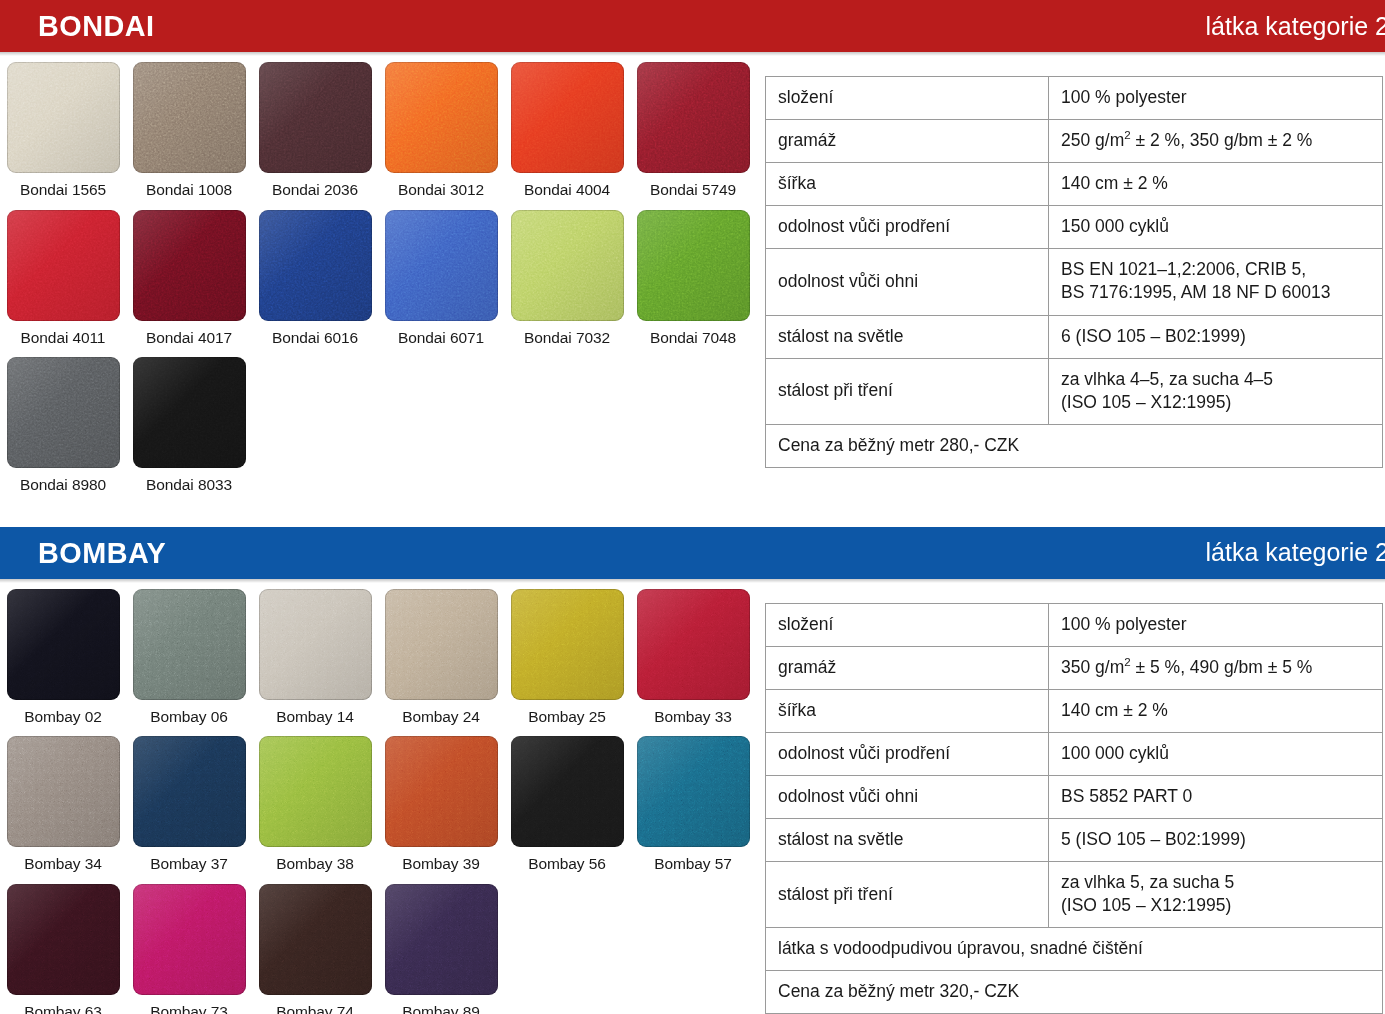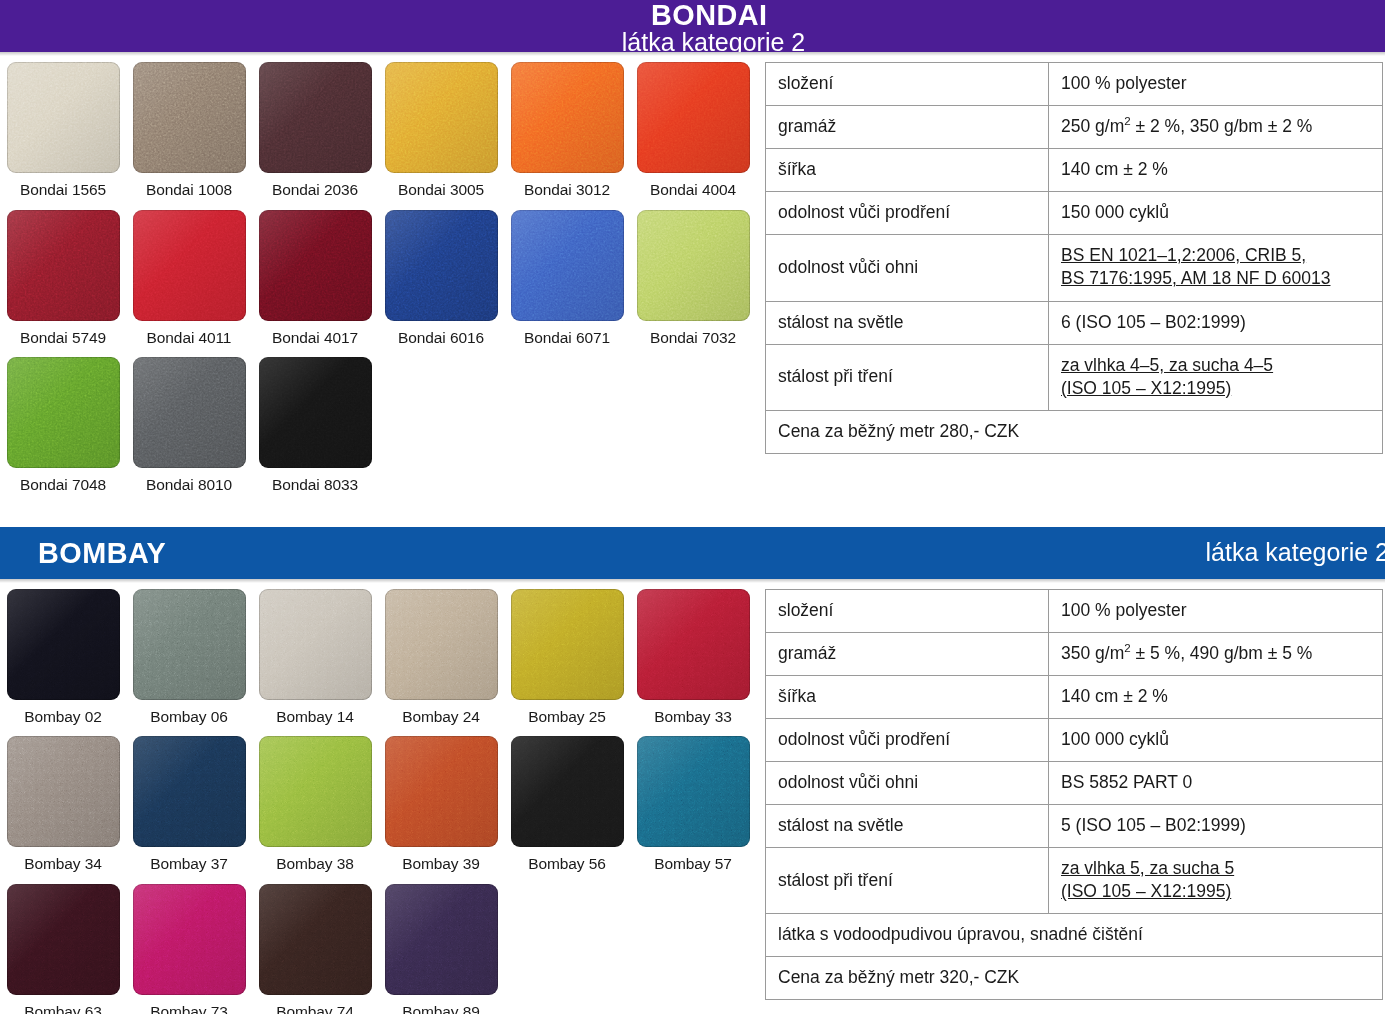--- a/index.html
+++ b/index.html
@@ -66,21 +66,21 @@
     display: flex;
     align-items: flex-start;
   }
   .swatch-col {
     width: 765px;
     flex: 0 0 765px;
     padding-top: 10px;
   }
   .spec-col {
     flex: 1 1 auto;
-    padding-top: 10px;
+    padding-top: 24px;
     padding-right: 0px;
   }
 
   
   .swatch-grid {
     display: grid;
     grid-template-columns: repeat(6, 126px);
     column-gap: 0px;
     row-gap: 0px;
   }
@@ -130,31 +130,31 @@
     border: 1px solid #9a9a9a;
     padding: 9px 12px 10px 12px;
     vertical-align: middle;
     line-height: 1.32;
     color: #1a1a1a;
   }
   table.spec td.k { width: 258px; }
   table.spec td.full { }
   sup { font-size: 0.66em; vertical-align: super; line-height: 0; }
 
-  .nowrapline { display: block; white-space: nowrap; text-decoration: underline; }
+  .nowrapline { display: block; white-space: nowrap; }
 
   
   .gap { height: 22px; background: #ffffff; }
 </style>
 </head>
 <body>
 
 <div id="page-root">
     <div class="section">
-      <div class="banner" style="background: #4c1d95; flex-direction: column;">
+      <div class="banner" style="background: #b91c1c;">
         <div class="brand">BONDAI</div>
         <div class="category">látka kategorie 2</div>
       </div>
       <div class="body-row">
         <div class="swatch-col">
           <div class="swatch-grid">
             <div class="swatch-cell">
               <div class="chip" style="background: rgb(217, 210, 192);">
                 <svg class="tex" xmlns="http://www.w3.org/2000/svg" width="113" height="111" preserveAspectRatio="none">
                   <filter id="b1">
@@ -187,33 +187,20 @@
                     <feTurbulence type="fractalNoise" baseFrequency="0.55" numOctaves="4" seed="3"></feTurbulence>
                     <feColorMatrix type="saturate" values="0"></feColorMatrix>
                   </filter>
                   <rect width="113" height="111" filter="url(#b3)"></rect>
                 </svg>
                 <div class="sheen"></div>
               </div>
               <div class="chip-label">Bondai 2036</div>
             </div>
             <div class="swatch-cell">
-              <div class="chip" style="background: rgb(224, 167, 48);">
-                <svg class="tex" xmlns="http://www.w3.org/2000/svg" width="113" height="111" preserveAspectRatio="none">
-                  <filter id="b4">
-                    <feTurbulence type="fractalNoise" baseFrequency="0.55" numOctaves="4" seed="4"></feTurbulence>
-                    <feColorMatrix type="saturate" values="0"></feColorMatrix>
-                  </filter>
-                  <rect width="113" height="111" filter="url(#b4)"></rect>
-                </svg>
-                <div class="sheen"></div>
-              </div>
-              <div class="chip-label">Bondai 3005</div>
-            </div>
-            <div class="swatch-cell">
               <div class="chip" style="background: rgb(242, 101, 34);">
                 <svg class="tex" xmlns="http://www.w3.org/2000/svg" width="113" height="111" preserveAspectRatio="none">
                   <filter id="b5">
                     <feTurbulence type="fractalNoise" baseFrequency="0.55" numOctaves="4" seed="5"></feTurbulence>
                     <feColorMatrix type="saturate" values="0"></feColorMatrix>
                   </filter>
                   <rect width="113" height="111" filter="url(#b5)"></rect>
                 </svg>
                 <div class="sheen"></div>
               </div>
@@ -327,21 +314,21 @@
               <div class="chip" style="background: rgb(86, 89, 92);">
                 <svg class="tex" xmlns="http://www.w3.org/2000/svg" width="113" height="111" preserveAspectRatio="none">
                   <filter id="b14">
                     <feTurbulence type="fractalNoise" baseFrequency="0.55" numOctaves="4" seed="14"></feTurbulence>
                     <feColorMatrix type="saturate" values="0"></feColorMatrix>
                   </filter>
                   <rect width="113" height="111" filter="url(#b14)"></rect>
                 </svg>
                 <div class="sheen"></div>
               </div>
-              <div class="chip-label">Bondai 8010</div>
+              <div class="chip-label">Bondai 8980</div>
             </div>
             <div class="swatch-cell">
               <div class="chip" style="background: rgb(21, 21, 21);">
                 <svg class="tex" xmlns="http://www.w3.org/2000/svg" width="113" height="111" preserveAspectRatio="none">
                   <filter id="b15">
                     <feTurbulence type="fractalNoise" baseFrequency="0.55" numOctaves="4" seed="15"></feTurbulence>
                     <feColorMatrix type="saturate" values="0"></feColorMatrix>
                   </filter>
                   <rect width="113" height="111" filter="url(#b15)"></rect>
                 </svg>

